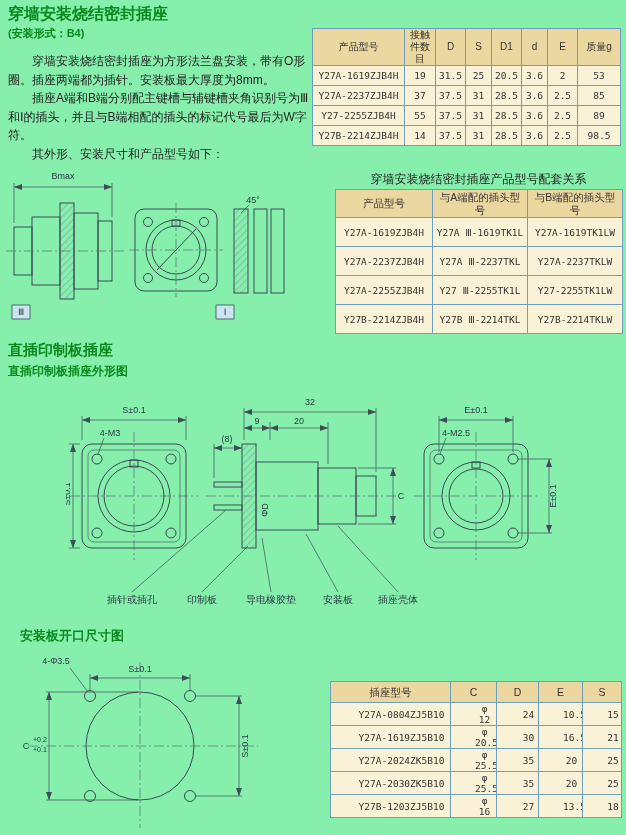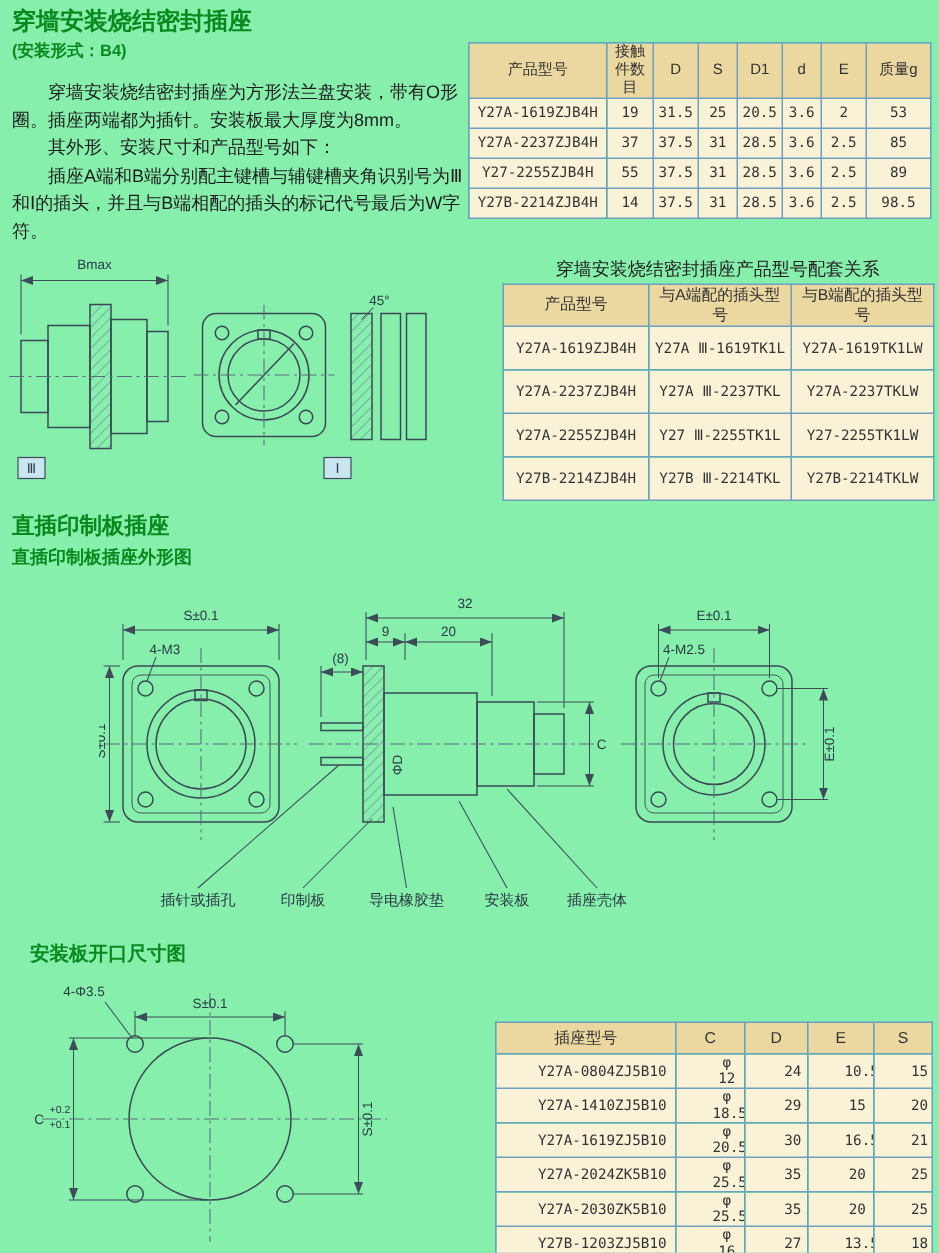--- a/index.html
+++ b/index.html
@@ -48,22 +48,22 @@
 </head>
 <body>
 
 <div class="page">
 
   <div id="title1" class="g-title">穿墙安装烧结密封插座</div>
   <div id="title2" class="g-title">(安装形式：B4)</div>
 
   <div class="intro">
     <p>穿墙安装烧结密封插座为方形法兰盘安装，带有O形圈。插座两端都为插针。安装板最大厚度为8mm。</p>
+    <p>插座A端和B端分别配主键槽与辅键槽夹角识别号为Ⅲ和Ⅰ的插头，并且与B端相配的插头的标记代号最后为W字符。</p>
     <p>其外形、安装尺寸和产品型号如下：</p>
-    <p>插座A端和B端分别配主键槽与辅键槽夹角识别号为Ⅲ和Ⅰ的插头，并且与B端相配的插头的标记代号最后为W字符。</p>
   </div>
 
   <table id="table1">
     <colgroup>
       <col style="width:92px">
         <col style="width:31px">
         <col style="width:30px">
         <col style="width:26px">
       <col style="width:30px">
         <col style="width:26px">
@@ -399,27 +399,20 @@
       </thead>
       <tbody>
         <tr>
           <td>Y27A-0804ZJ5B10</td>
           <td>φ 12</td>
           <td>24</td>
           <td>10.5</td>
           <td>15</td>
         </tr>
         <tr>
-          <td>Y27A-1410ZJ5B10</td>
-          <td>φ 18.5</td>
-          <td>29</td>
-          <td>15</td>
-          <td>20</td>
-        </tr>
-        <tr>
           <td>Y27A-1619ZJ5B10</td>
           <td>φ 20.5</td>
           <td>30</td>
           <td>16.5</td>
           <td>21</td>
         </tr>
         <tr>
           <td>Y27A-2024ZK5B10</td>
           <td>φ 25.5</td>
           <td>35</td>

